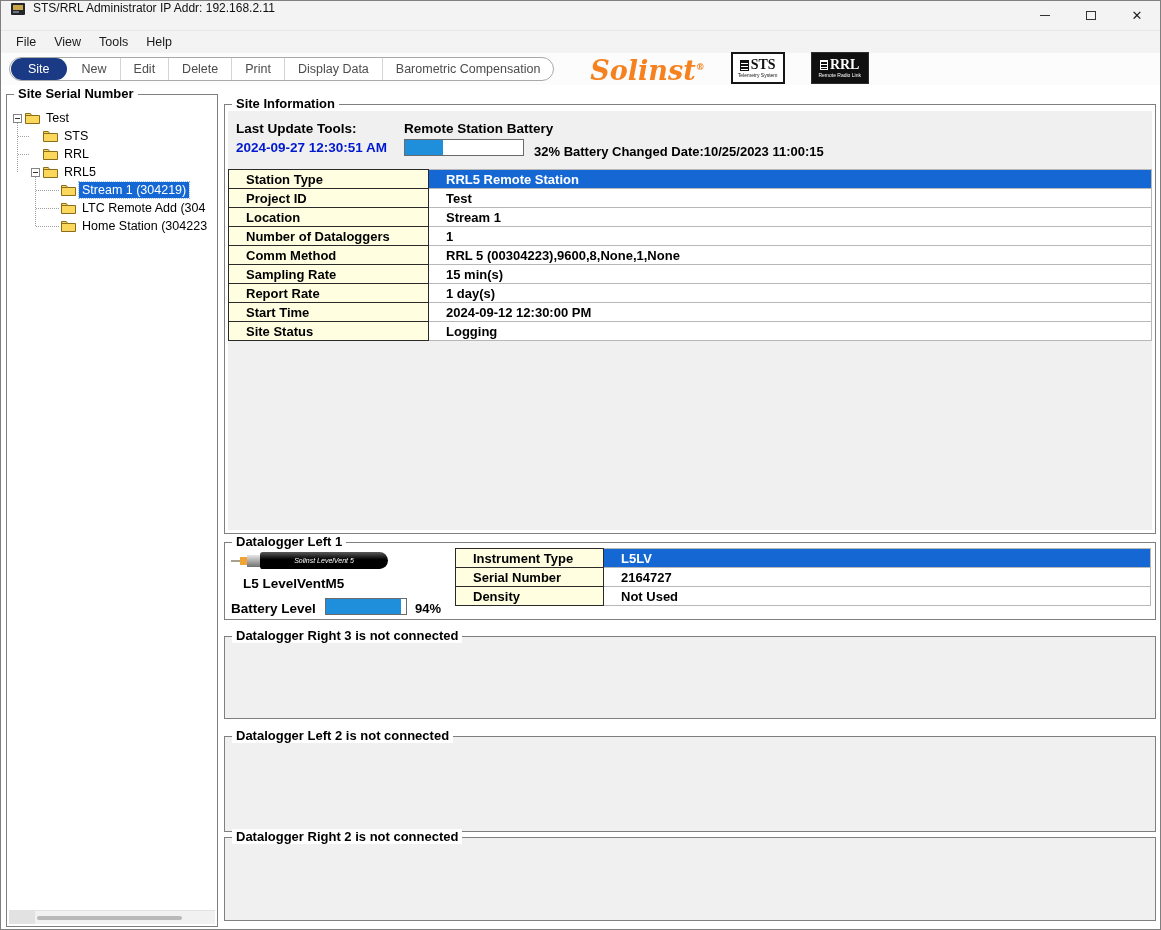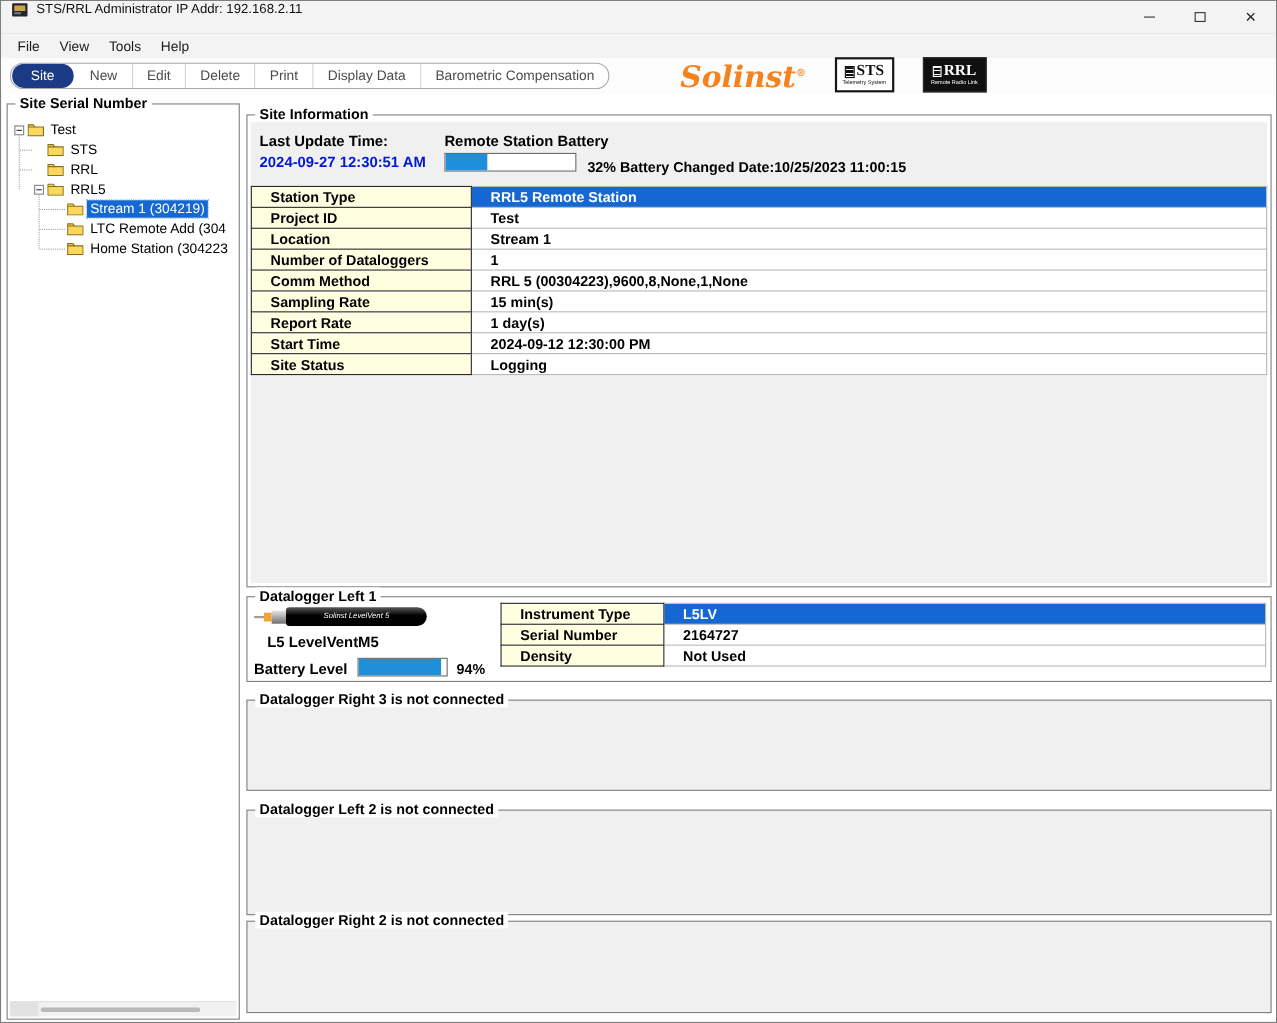--- a/index.html
+++ b/index.html
@@ -17,21 +17,21 @@
   .win-controls { margin-left:auto; display:flex; height:100%; }
   .win-btn { width:46px; display:flex; align-items:center; justify-content:center; font-size:13px; color:#222; cursor:default; }
   .max-box { width:10px; height:9px; border:1px solid #333; display:inline-block; }
   .min-line { width:10px; height:1px; background:#333; display:inline-block; }
 
   
   .menubar { height:22px; background:#f3f3f3; display:flex; align-items:center; padding-left:6px; font-size:12.5px; color:#1a1a1a; }
   .menu-item { padding:2px 9px; }
 
   
-  .toolbar { height:32px; background:#fcfcfc; display:flex; align-items:center; padding-left:8px;gap:28px; }
+  .toolbar { height:32px; background:#fcfcfc; display:flex; align-items:center; padding-left:8px; }
   .tb-group { display:flex; align-items:center; height:24px; border:1px solid #a9a9a9; border-radius:12px; background:#fff; overflow:hidden; }
   .tb-btn { padding:3px 13px; font-size:12.5px; color:#4c4c4c; border-left:1px solid #d4d4d4; line-height:16px; white-space:nowrap; }
   .tb-btn.first { border-left:none; }
   .tb-btn.active { background:#1b3a85; color:#fff; border-radius:11px; margin:1px 2px 1px 1px; padding:3px 17px; border-left:none; }
   .logos { display:flex; align-items:flex-start; margin-left:36px; gap:26px; }
   .solinst { font-family:"DejaVu Serif", serif; font-style:italic; font-weight:bold; font-size:27px; color:#f5821f; line-height:30px; }
   .solinst sup { font-size:9px; font-style:normal; }
   .sq-logo { width:54px; height:32px; border:2px solid #161616; background:#fff; display:flex; flex-direction:column; align-items:center; justify-content:center; }
   .sq-row { display:flex; align-items:center; gap:2px; }
   .sts-mark { width:9px; height:11px; background:repeating-linear-gradient(to bottom,#111 0,#111 2px,#fff 2px,#fff 3px); border:1px solid #111; }
@@ -226,21 +226,21 @@
     </div>
     <div class="hscroll">
       <div class="hscroll-btn"></div>
       <div class="hthumb"></div>
     </div>
   </div>
 
   <div class="groupbox" style="left:223px; top:103px; width:932px; height:430px;">
     <span class="gb-label">Site Information</span>
     <div class="si-inner">
-      <span class="abs b13" style="left:8px; top:10px;">Last Update Time:</span>
+      <span class="abs b13" style="left:8px; top:10px;">Last Update Tools:</span>
       <span class="abs b13 blue-val" style="left:8px; top:29px;">2024-09-27 12:30:51 AM</span>
       <span class="abs b13" style="left:176px; top:10px;">Remote Station Battery</span>
       <div class="abs pbar" style="left:176px; top:28px; width:120px; height:17px;">
         <div class="pfill" style="width: 32%;"></div>
       </div>
       <span class="abs b13" style="left:306px; top:33px; font-size:13px;">32% Battery Changed Date:10/25/2023 11:00:15</span>
 
       <table class="grid info-table abs" style="left:0; top:58px; width:100%;">
         <tbody>
             <tr class="hl">

